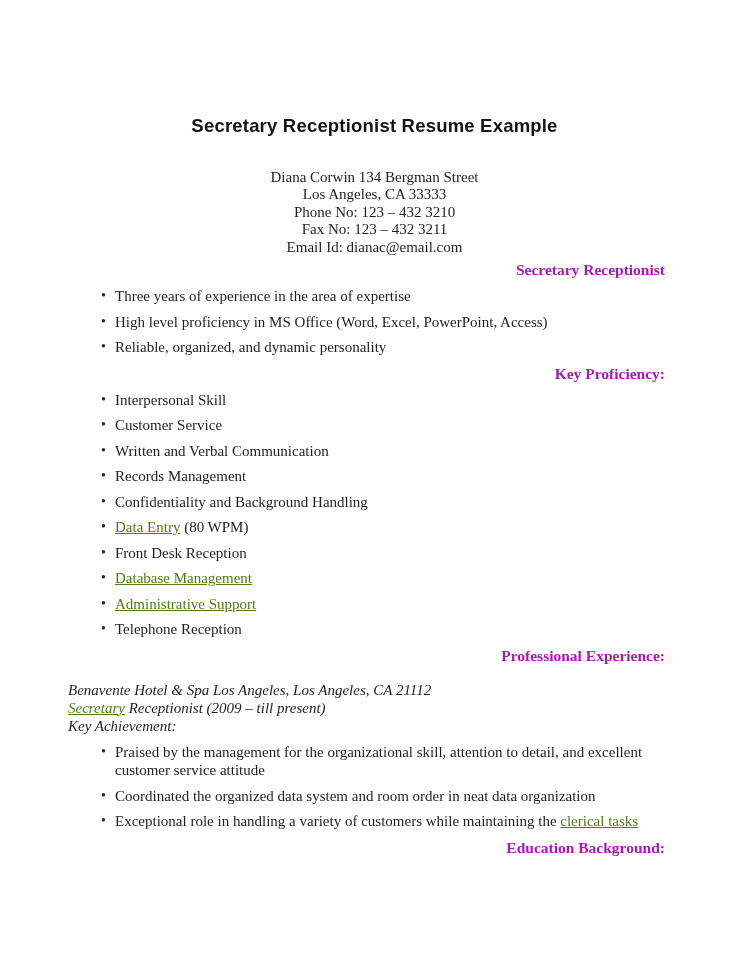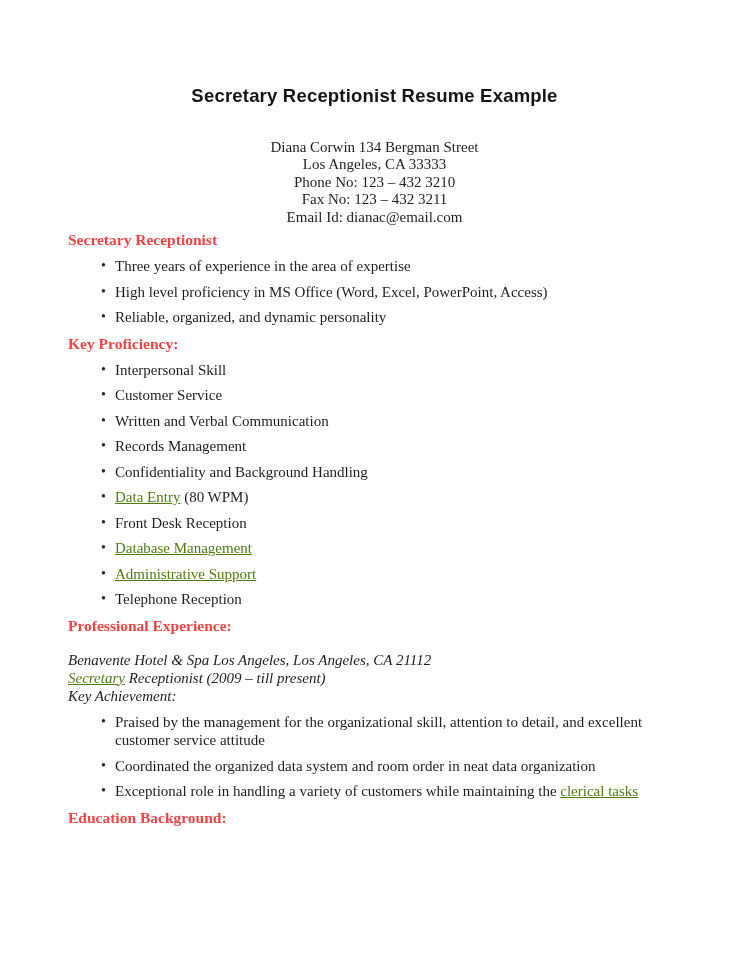--- a/index.html
+++ b/index.html
@@ -12,21 +12,21 @@
     width: 749px;
     height: 970px;
     background: #ffffff;
     overflow: hidden;
     color: #1e1e1e;
     font-family: "Liberation Serif", serif;
     font-size: 15px;
   }
   .doc-title {
     margin: 0;
-    padding-top: 86px;
+    padding-top: 116px;
     text-align: center;
     font-family: "Liberation Sans", sans-serif;
     font-weight: bold;
     font-size: 18.5px;
     line-height: 20px;
     color: #141414;
     letter-spacing: 0.2px;
   }
   .contact-block {
     margin-top: 33px;
@@ -36,21 +36,22 @@
   }
   .doc-body {
     margin-top: 4px;
     padding: 0 84px 0 68px;
   }
   .section-heading {
     margin: 0 0 8px 0;
     font-size: 15.5px;
     font-weight: bold;
     line-height: 19px;
-    color: #ef4444;
+    color: #a21caf;
+    text-align: right;
   }
   ul.bullet-list {
     list-style: none;
     margin: 0;
     padding: 0;
   }
   ul.bullet-list li {
     position: relative;
     padding-left: 47px;
     line-height: 18.5px;

